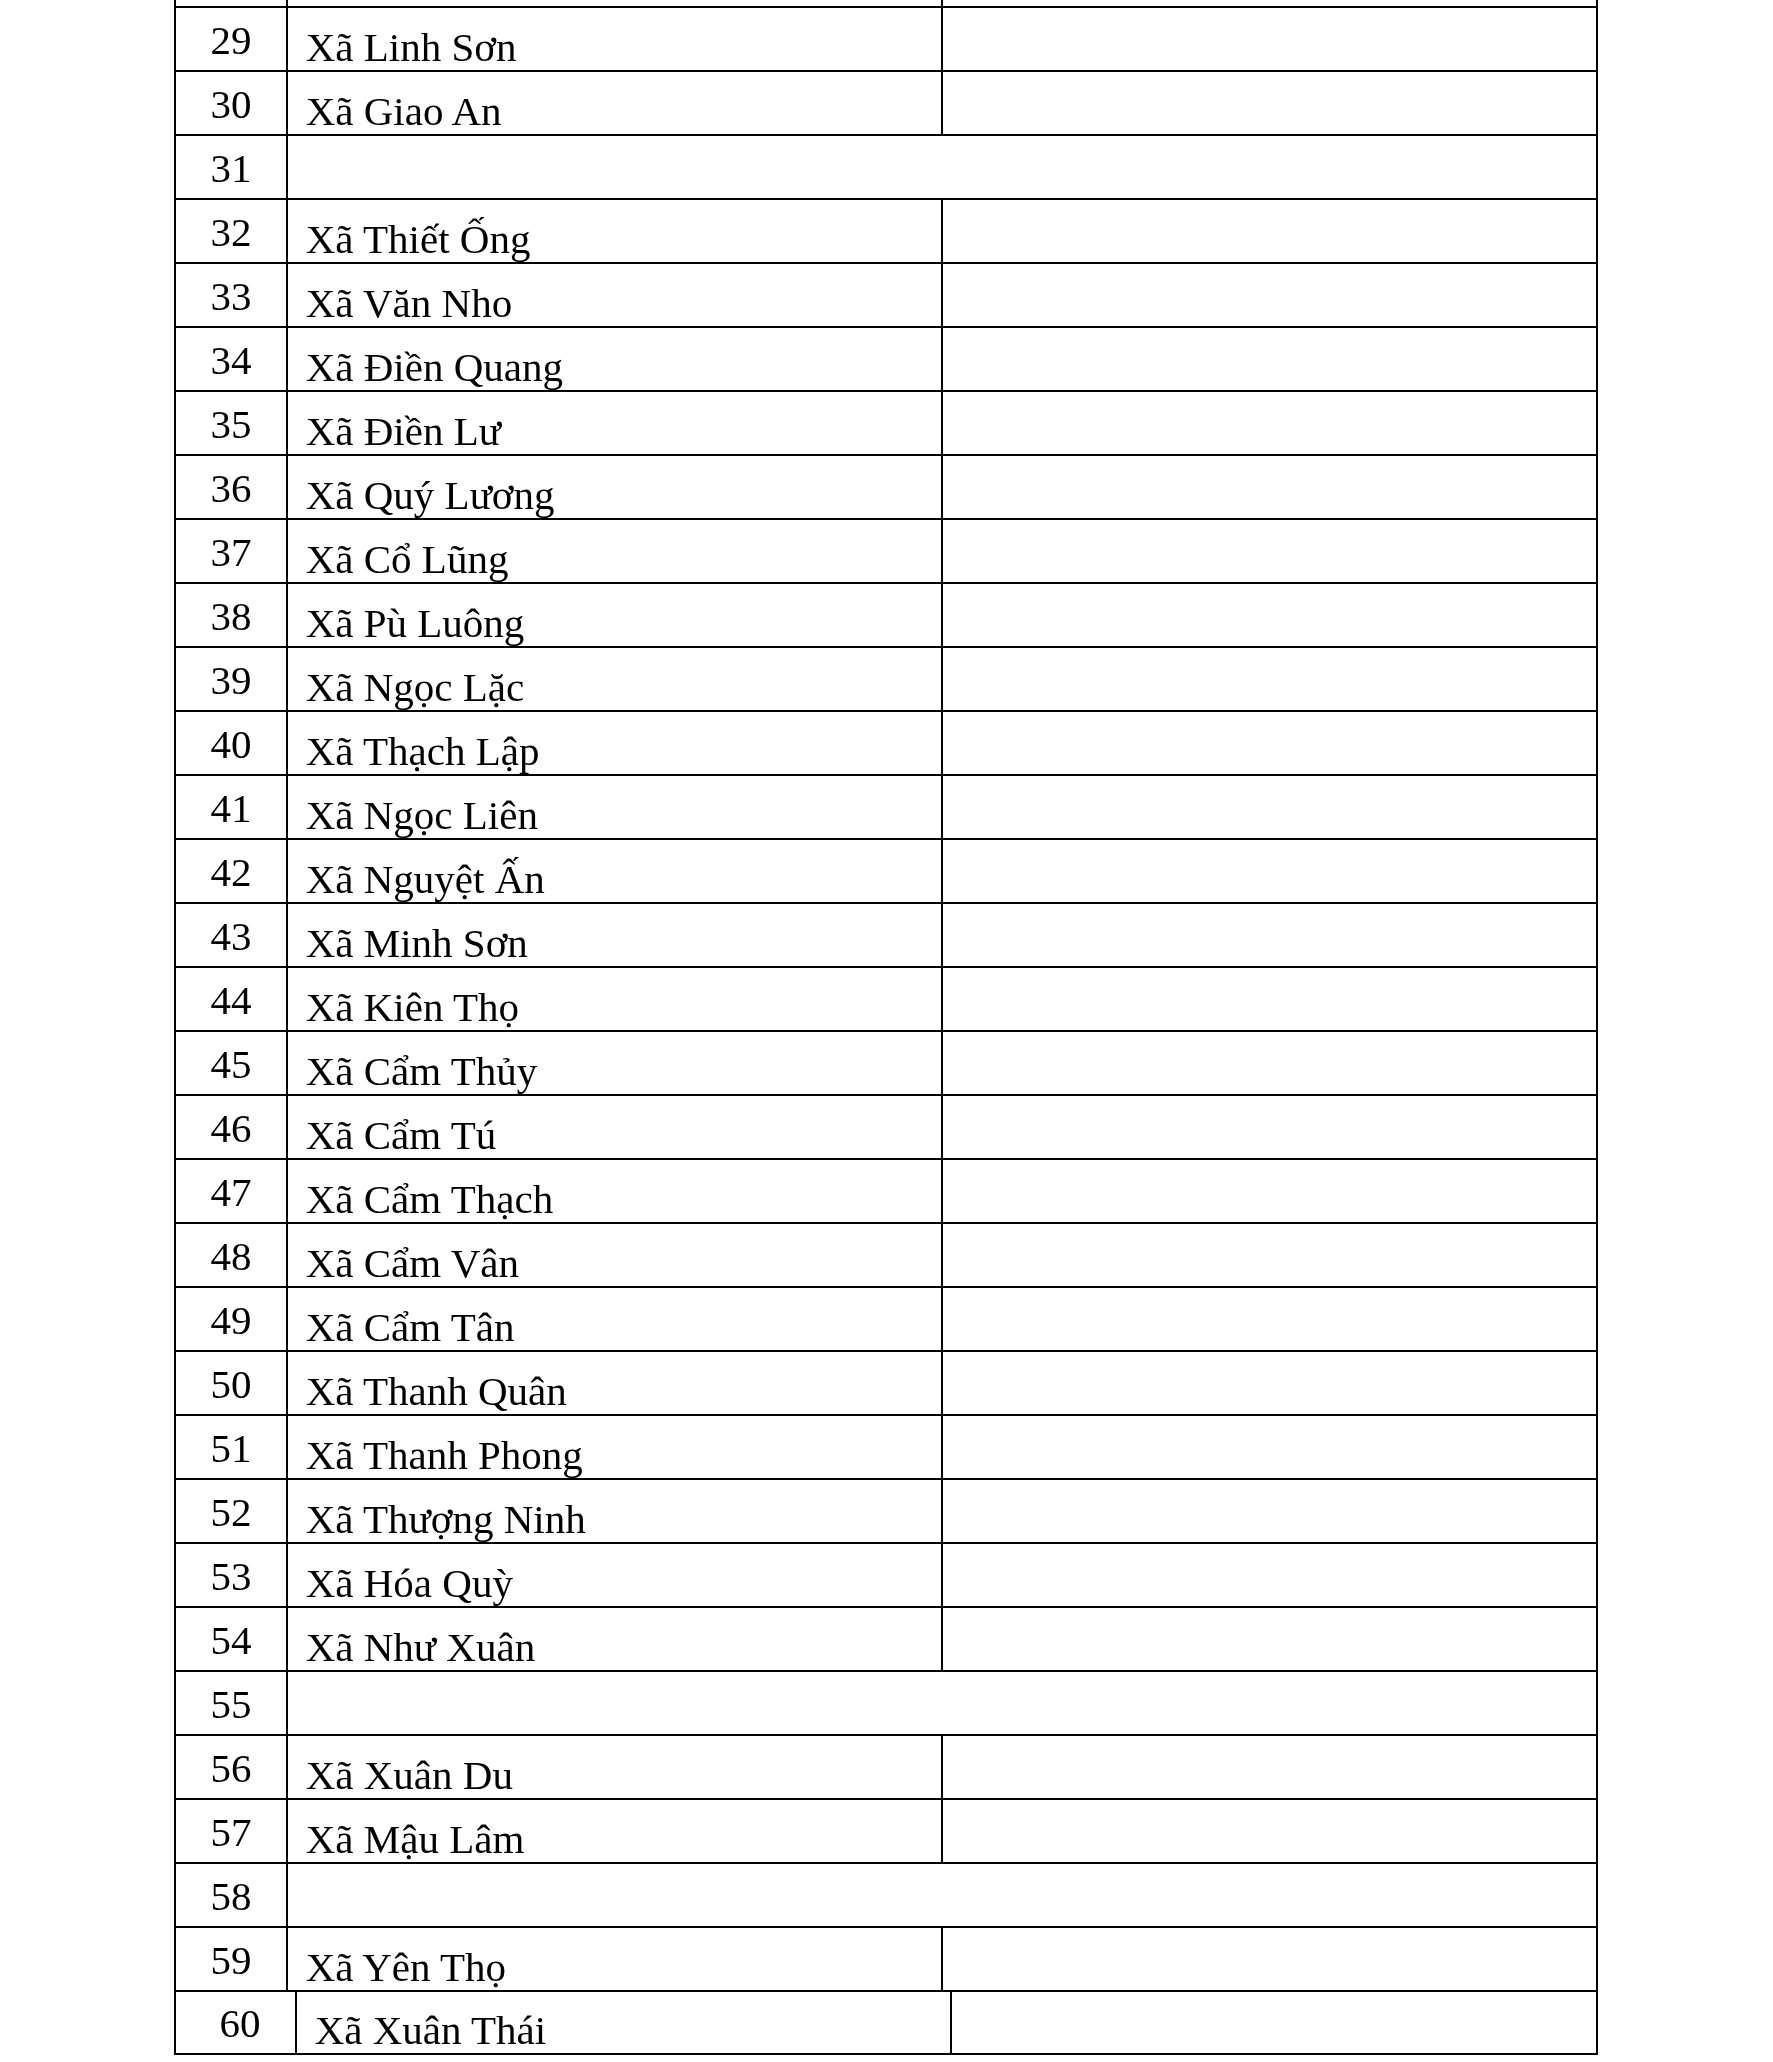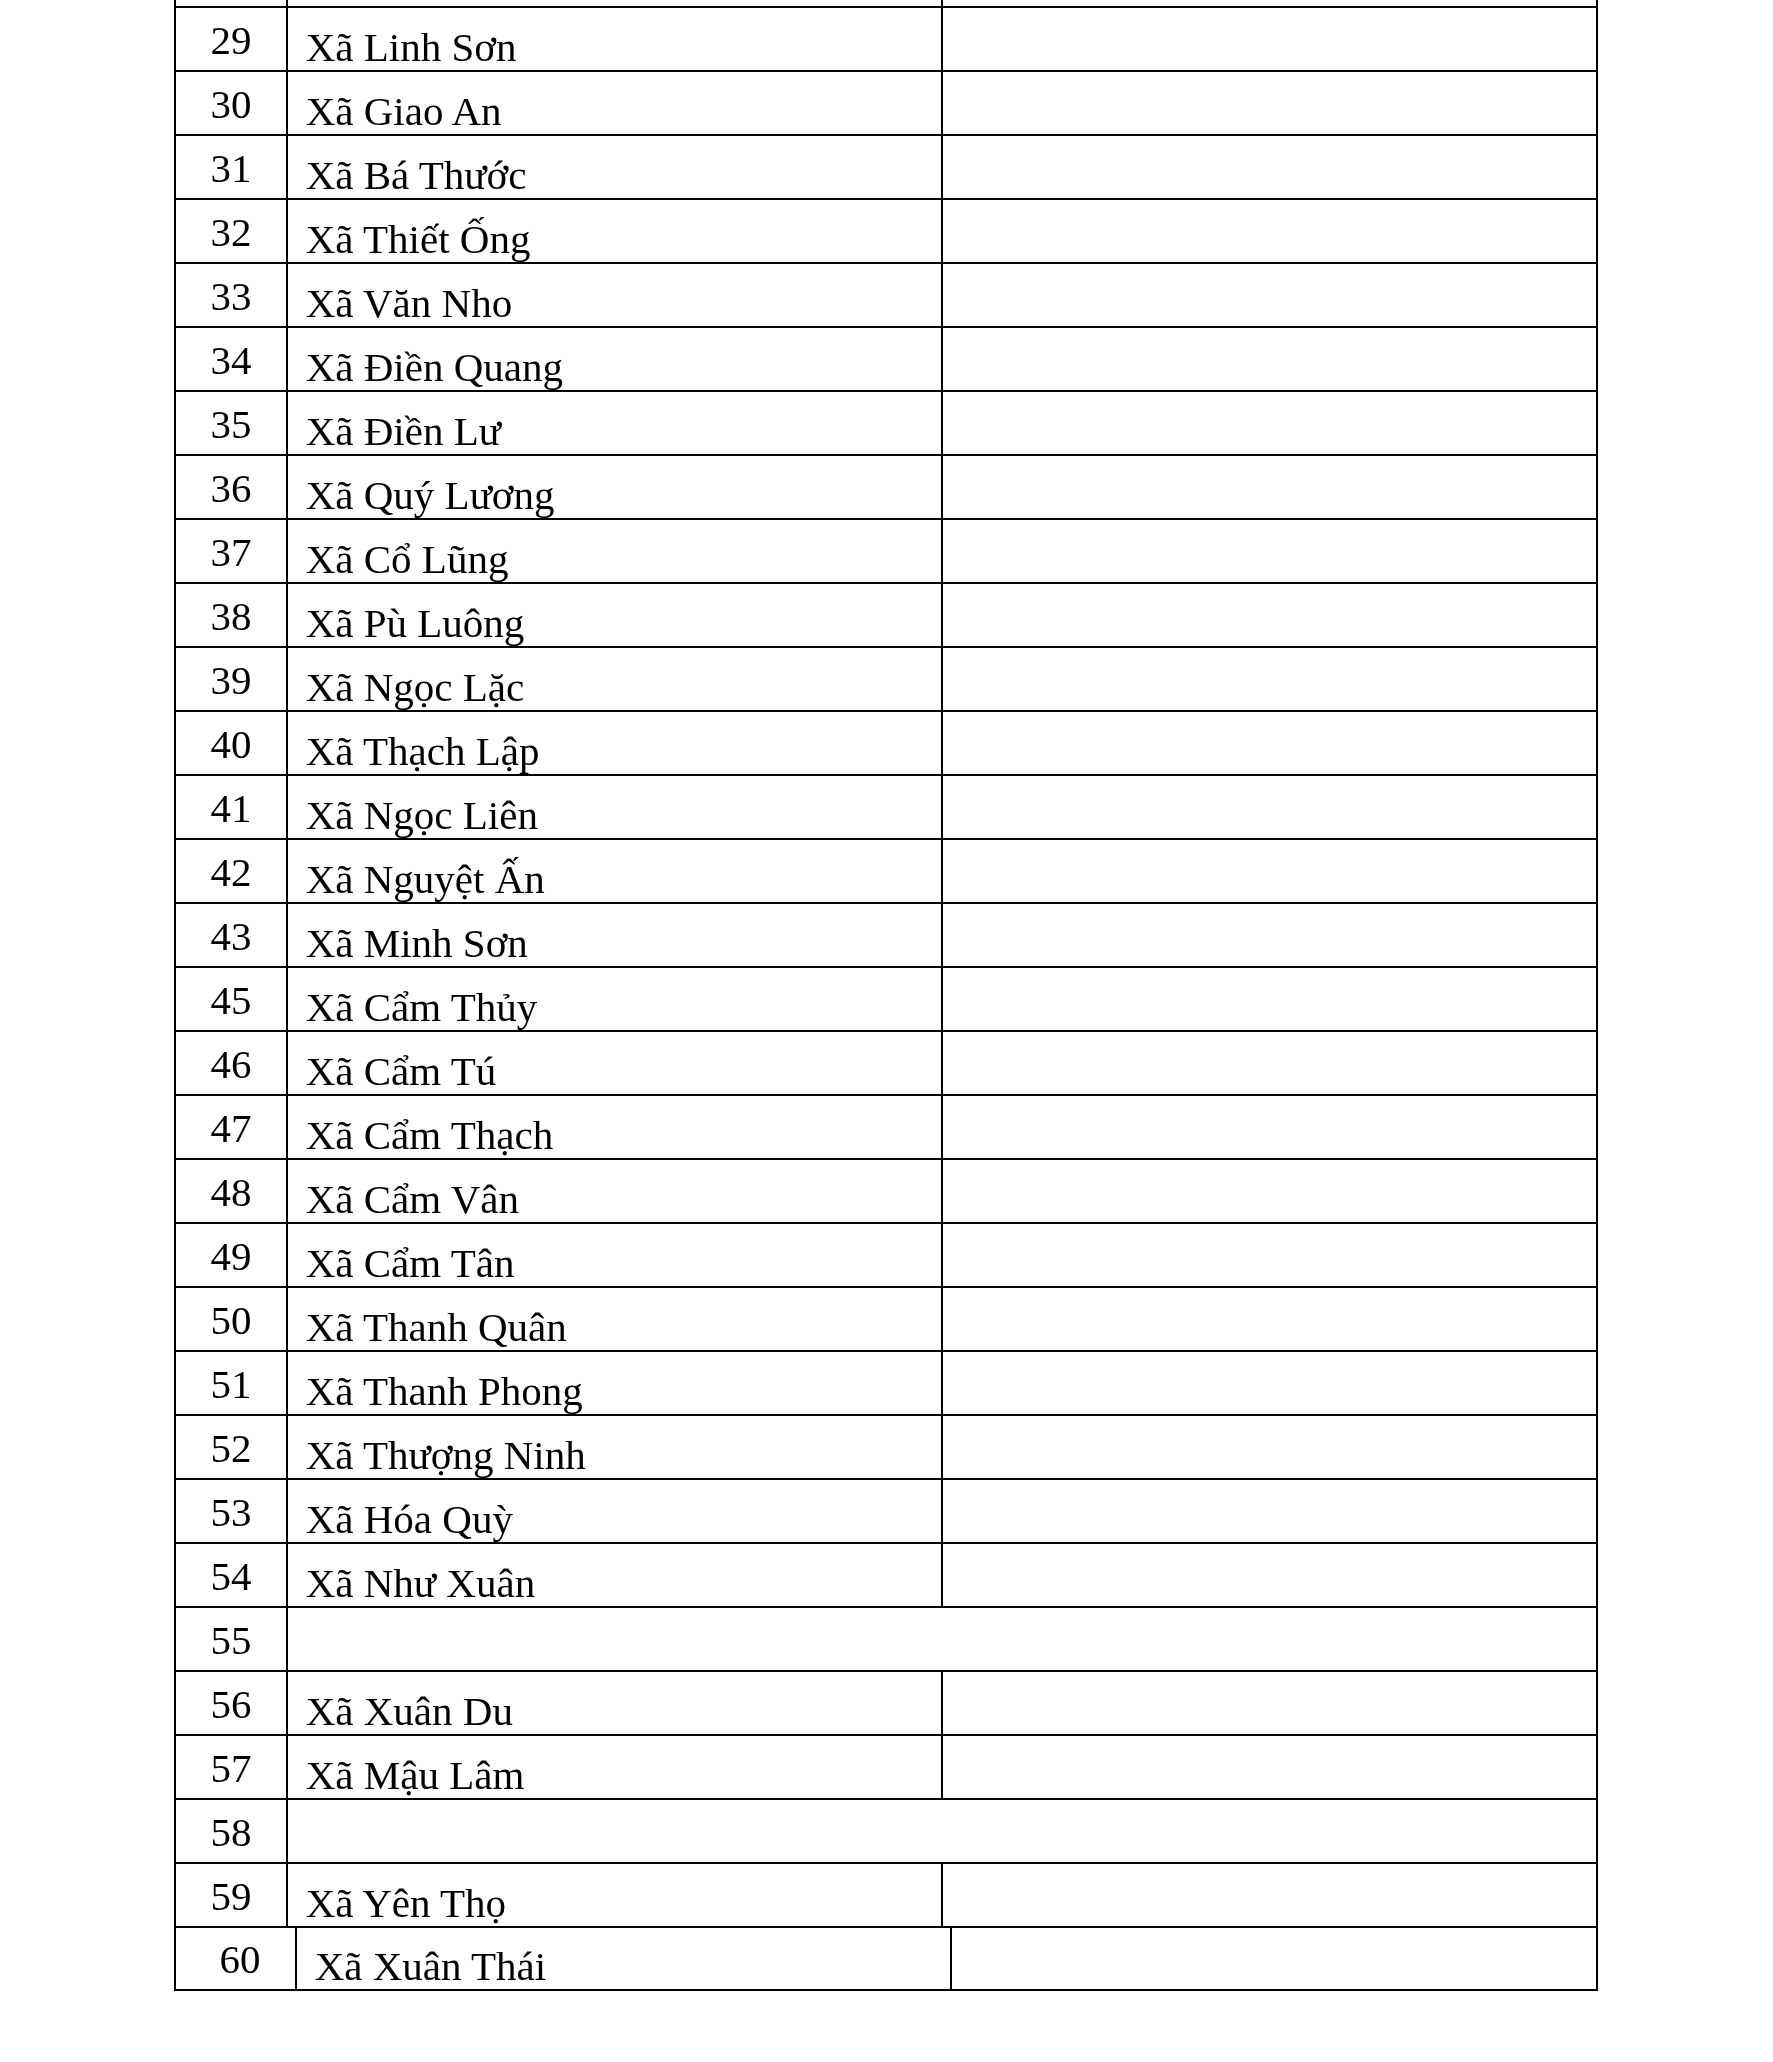--- a/index.html
+++ b/index.html
@@ -85,21 +85,20 @@
   </div>
 
   <div class="row">
     <div class="cell cell-stt">30</div>
     <div class="cell cell-name">Xã Giao An</div>
     <div class="cell cell-note"></div>
   </div>
 
   <div class="row">
     <div class="cell cell-stt">31</div>
-    <div class="cell cell-name">Xã Bá Thước</div>
     <div class="cell cell-note"></div>
   </div>
 
   <div class="row">
     <div class="cell cell-stt">32</div>
     <div class="cell cell-name">Xã Thiết Ống</div>
     <div class="cell cell-note"></div>
   </div>
 
   <div class="row">
@@ -161,20 +160,25 @@
     <div class="cell cell-name">Xã Nguyệt Ấn</div>
     <div class="cell cell-note"></div>
   </div>
 
   <div class="row">
     <div class="cell cell-stt">43</div>
     <div class="cell cell-name">Xã Minh Sơn</div>
     <div class="cell cell-note"></div>
   </div>
 
+  <div class="row">
+    <div class="cell cell-stt">44</div>
+    <div class="cell cell-name">Xã Kiên Thọ</div>
+    <div class="cell cell-note"></div>
+  </div>
 
   <div class="row">
     <div class="cell cell-stt">45</div>
     <div class="cell cell-name">Xã Cẩm Thủy</div>
     <div class="cell cell-note"></div>
   </div>
 
   <div class="row">
     <div class="cell cell-stt">46</div>
     <div class="cell cell-name">Xã Cẩm Tú</div>

